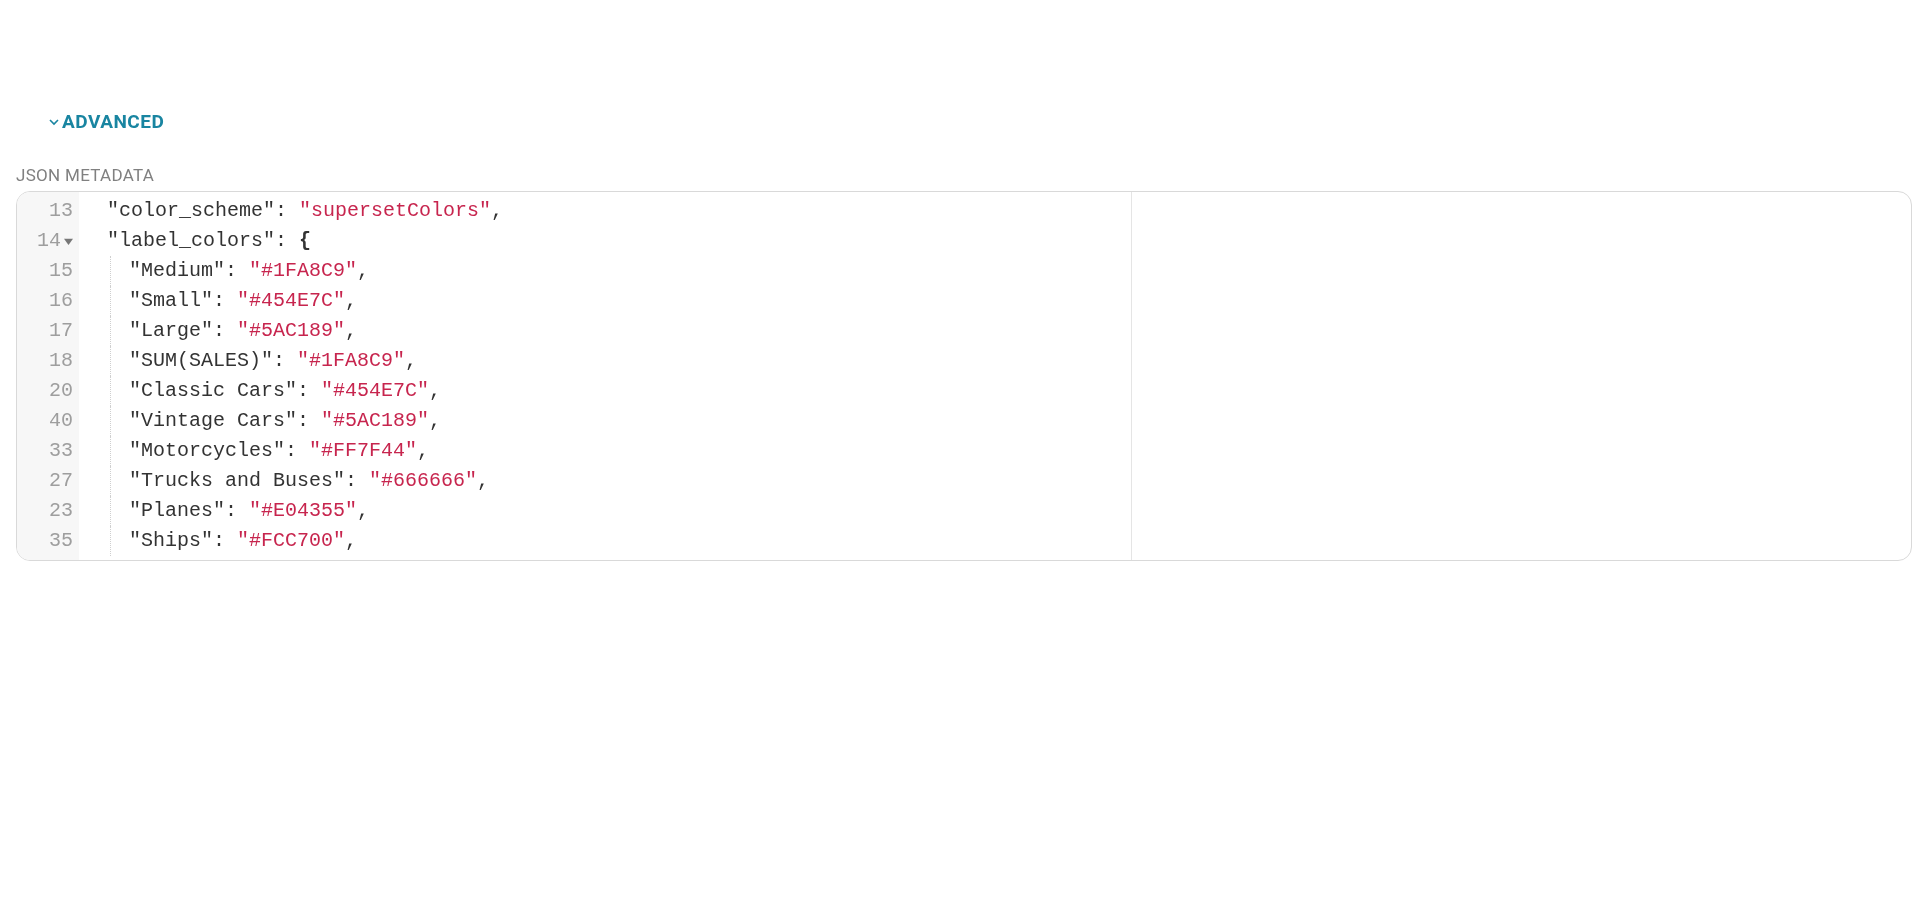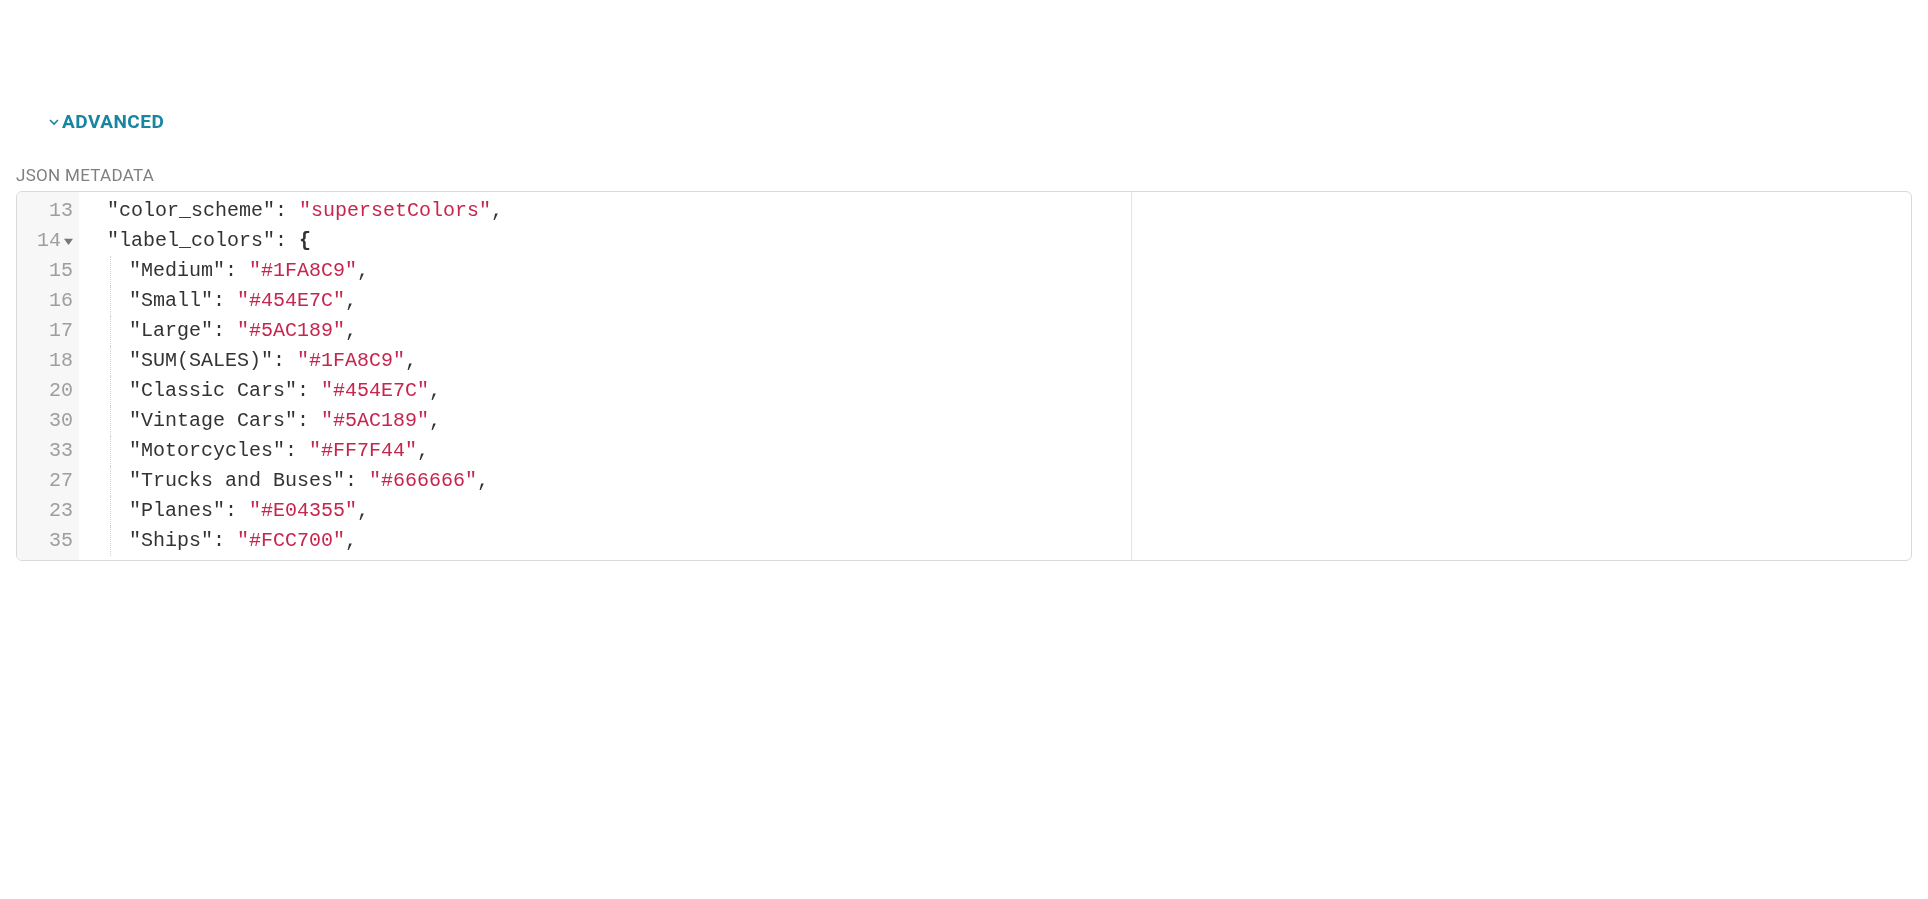--- a/index.html
+++ b/index.html
@@ -48,21 +48,21 @@
     margin: 0 0 6px 16px;
     color: #808080;
     font-size: 17px;
     letter-spacing: 0.3px;
   }
 
   
   .editor {
     margin: 0 16px 0 16px;
     border: 1px solid #d9d9d9;
-    border-radius: 6px;
+    border-radius: 14px;
     overflow: hidden;
     display: flex;
     font-family: ui-monospace, SFMono-Regular, Menlo, Consolas, "Liberation Mono", monospace;
     font-size: 20px;
     line-height: 30px;
     background: #ffffff;
   }
   .gutter {
     background: #f7f7f7;
     color: #9e9e9e;
@@ -148,21 +148,21 @@
     <div class="gutter" id="gutter">
         <div class="gline">13</div>
         <div class="gline">14<span class="fold"><svg viewBox="0 0 10 10">
               <polygon points="0,2 10,2 5,9"></polygon>
             </svg></span></div>
         <div class="gline">15</div>
         <div class="gline">16</div>
         <div class="gline">17</div>
         <div class="gline">18</div>
         <div class="gline">20</div>
-        <div class="gline">30</div>
+        <div class="gline">40</div>
         <div class="gline">33</div>
         <div class="gline">27</div>
         <div class="gline">23</div>
         <div class="gline">35</div>
       </div>
     <div class="code-area">
       <div class="code-col" id="code">
           <div class="cline"><span class="indent1"><span class="tok-key">"color_scheme"</span><span class="tok-punc">: </span><span class="tok-str">"supersetColors"</span><span class="tok-comma">,</span></span></div>
           <div class="cline"><span class="indent1"><span class="tok-key">"label_colors"</span><span class="tok-punc">: </span><span class="tok-brace">{</span></span></div>
           <div class="cline"><span class="indent-guide"></span><span class="indent2"><span class="tok-key">"Medium"</span><span class="tok-punc">: </span><span class="tok-str">"#1FA8C9"</span><span class="tok-comma">,</span></span></div>

